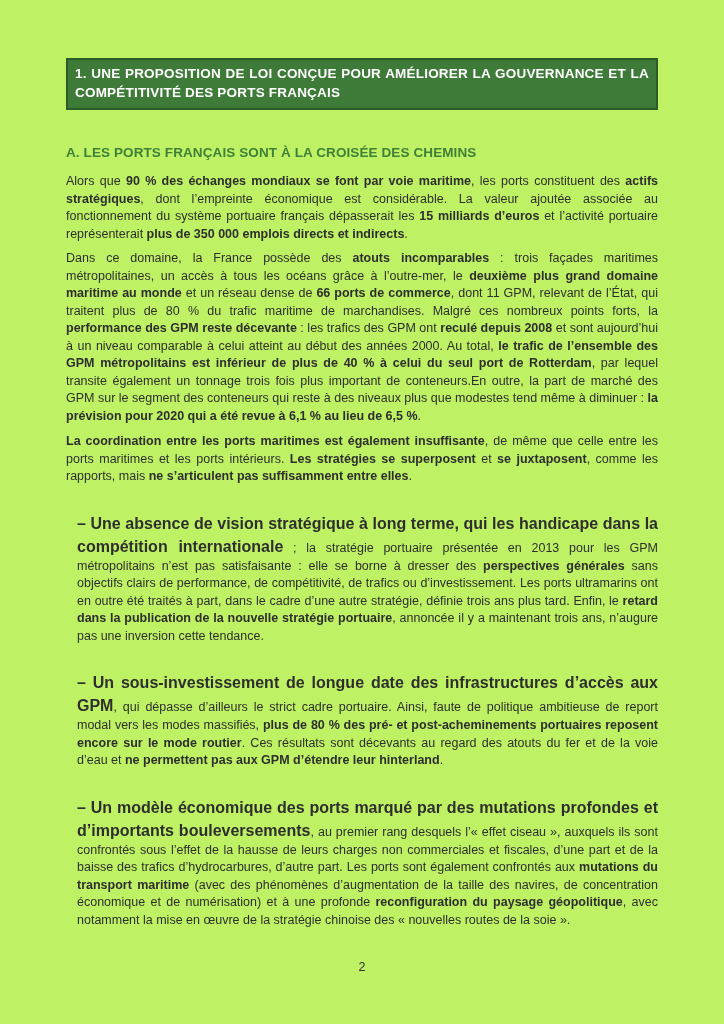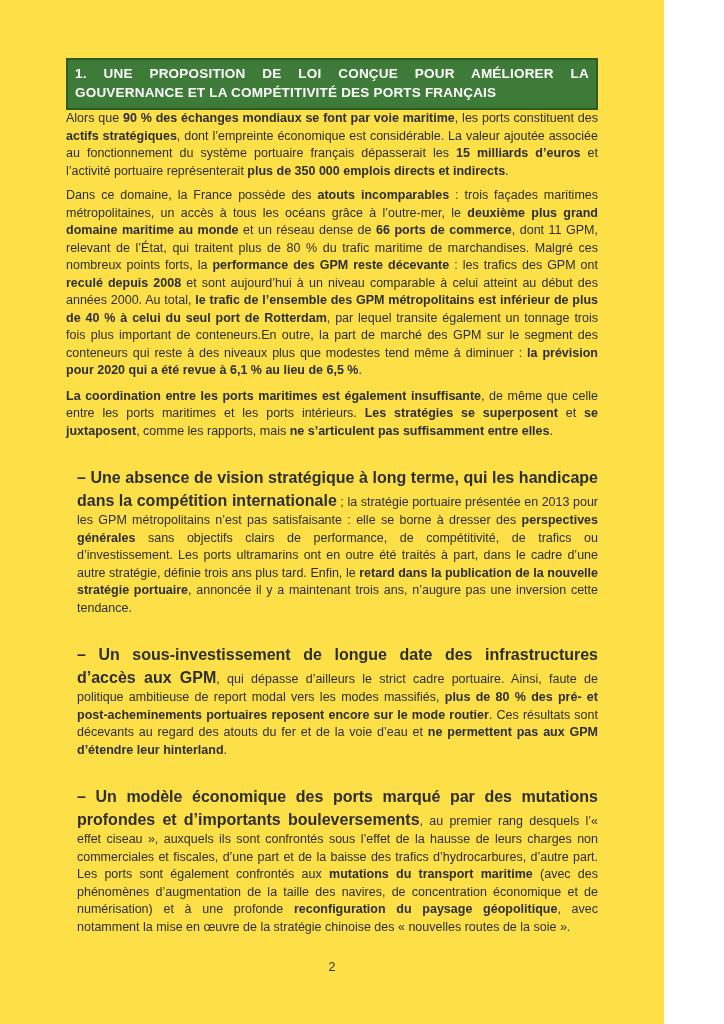--- a/index.html
+++ b/index.html
@@ -1,23 +1,23 @@
 <!DOCTYPE html>
 <html lang="fr" style="--banner-bg: #3e7a38; --banner-border: #2b5b26; --banner-text: #ffffff; --heading-green: #3e8038; --body-text: #2e2e2e;"><head>
 <meta charset="utf-8">
 <style>
   * { margin: 0; padding: 0; box-sizing: border-box; }
   html, body { background: #ffffff; }
   body { font-family: "Liberation Sans", "DejaVu Sans", sans-serif; }
 
   .page {
     position: relative;
-    width: 664px;
+    width: 724px;
     height: 1024px;
-    background: #fde047;
+    background: #bef264;
     padding: 58px 66px 0 66px;
     overflow: hidden;
     color: var(--body-text, #2e2e2e);
   }
 
   .banner {
     background: var(--banner-bg, #3e7a38);
     border: 2px solid var(--banner-border, #2b5b26);
     color: var(--banner-text, #ffffff);
     font-weight: bold;
@@ -72,20 +72,21 @@
 </style>
 </head>
 <body>
 
 <div class="page">
 
   <div class="banner">
     <span>1. UNE PROPOSITION DE LOI CONÇUE POUR AMÉLIORER LA GOUVERNANCE ET LA COMPÉTITIVITÉ DES PORTS FRANÇAIS</span>
   </div>
 
+  <h2 class="section-heading">A. LES PORTS FRANÇAIS SONT À LA CROISÉE DES CHEMINS</h2>
 
   <p class="body"><span>Alors que </span><span class="b">90 % des échanges mondiaux se font par voie maritime</span><span>, les ports constituent des </span><span class="b">actifs stratégiques</span><span>, dont l’empreinte économique est considérable. La valeur ajoutée associée au fonctionnement du système portuaire français dépasserait les </span><span class="b">15 milliards d’euros</span><span> et l’activité portuaire représenterait </span><span class="b">plus de 350 000 emplois directs et indirects</span><span>.</span></p>
 
   <p class="body"><span>Dans ce domaine, la France possède des </span><span class="b">atouts incomparables</span><span> : trois façades maritimes métropolitaines, un accès à tous les océans grâce à l’outre-mer, le </span><span class="b">deuxième plus grand domaine maritime au monde</span><span> et un réseau dense de </span><span class="b">66 ports de commerce</span><span>, dont 11 GPM, relevant de l’État, qui traitent plus de 80 % du trafic maritime de marchandises. Malgré ces nombreux points forts, la </span><span class="b">performance des GPM reste décevante</span><span> : les trafics des GPM ont </span><span class="b">reculé depuis 2008</span><span> et sont aujourd’hui à un niveau comparable à celui atteint au début des années 2000. Au total, </span><span class="b">le trafic de l’ensemble des GPM métropolitains est inférieur de plus de 40 % à celui du seul port de Rotterdam</span><span>, par lequel transite également un tonnage trois fois plus important de conteneurs.En outre, la part de marché des GPM sur le segment des conteneurs qui reste à des niveaux plus que modestes tend même à diminuer : </span><span class="b">la prévision pour 2020 qui a été revue à 6,1 % au lieu de 6,5 %</span><span>.</span></p>
 
   <p class="body gap-before"><span class="b">La coordination entre les ports maritimes est également insuffisante</span><span>, de même que celle entre les ports maritimes et les ports intérieurs. </span><span class="b">Les stratégies se superposent</span><span> et </span><span class="b">se juxtaposent</span><span>, comme les rapports, mais </span><span class="b">ne s’articulent pas suffisamment entre elles</span><span>.</span></p>
 
 
   <p class="body bullet"><span class="lead">– Une absence de vision stratégique à long terme, qui les handicape dans la compétition internationale</span><span> ; la stratégie portuaire présentée en 2013 pour les GPM métropolitains n’est pas satisfaisante : elle se borne à dresser des </span><span class="b">perspectives générales</span><span> sans objectifs clairs de performance, de compétitivité, de trafics ou d’investissement. Les ports ultramarins ont en outre été traités à part, dans le cadre d’une autre stratégie, définie trois ans plus tard. Enfin, le </span><span class="b">retard dans la publication de la nouvelle stratégie portuaire</span><span>, annoncée il y a maintenant trois ans, n’augure pas une inversion cette tendance.</span></p>
 

